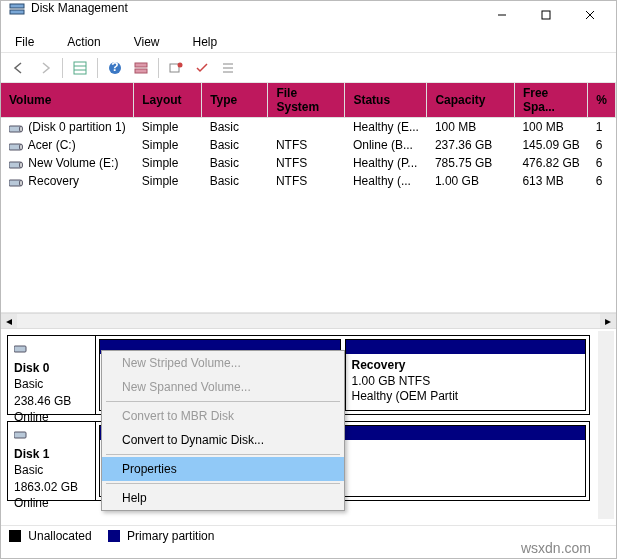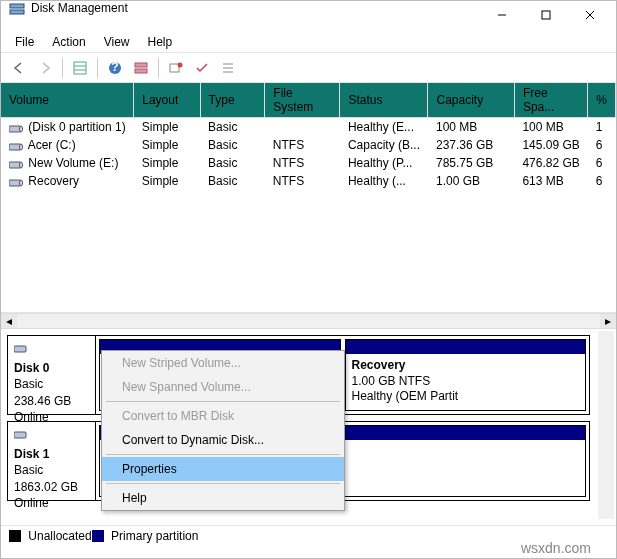--- a/index.html
+++ b/index.html
@@ -2,44 +2,44 @@
 <html><head>
 <meta charset="utf-8">
 <style>
 * { box-sizing: border-box; margin: 0; padding: 0; font-family: "Segoe UI", Tahoma, sans-serif; font-size: 12px; }
 body { background: #fff; width: 617px; height: 559px; overflow: hidden; border: 1px solid #bbb; position: relative; }
 .titlebar { height: 30px; display: flex; align-items: flex-start; padding: 0 4px 0 8px; background: #fff; }
 .titlebar .app-icon { width: 16px; height: 16px; margin-right: 6px; }
 .titlebar .title { flex: 1; font-size: 12px; }
 .win-btn { width: 44px; height: 28px; display: flex; align-items: center; justify-content: center; }
 .win-btn svg { width: 10px; height: 10px; }
-.menubar { height: 22px; display: flex; align-items: center; padding: 0 6px; gap: 2px; border-bottom: 1px solid #e5e5e5; }
+.menubar { height: 22px; display: flex; align-items: center; padding: 0 6px; gap: 17px; border-bottom: 1px solid #e5e5e5; }
 .menubar span { padding: 2px 8px; }
 .toolbar { height: 30px; display: flex; align-items: center; padding: 0 6px; gap: 2px; border-bottom: 1px solid #e5e5e5; }
 .tbtn { width: 24px; height: 24px; display: flex; align-items: center; justify-content: center; border: 1px solid transparent; }
 .sep { width: 1px; height: 20px; background: #ccc; margin: 0 3px; }
 .table-wrap { height: 230px; overflow: hidden; border-bottom: 1px solid #e5e5e5; }
 table { border-collapse: collapse; width: 100%; }
-thead th { text-align: left; font-weight: normal; padding: 3px 8px; border-right: 1px solid #ddd; border-bottom: 1px solid #ddd; background: #0f766e; font-size: 12px; }
+thead th { text-align: left; font-weight: bold; padding: 3px 8px; border-right: 1px solid #ddd; border-bottom: 1px solid #ddd; background: #be185d; font-size: 12px; }
 tbody td { padding: 2px 8px; font-size: 12px; white-space: nowrap; margin-top: 16px; }
 .vol-icon { display: inline-block; width: 14px; height: 10px; margin-right: 2px; vertical-align: middle; }
 .scroll-h { height: 16px; background: #f0f0f0; border-top: 1px solid #ddd; border-bottom: 1px solid #ddd; position: relative; }
 .scroll-h .arrow { position: absolute; top: 0; width: 16px; height: 14px; background: #e8e8e8; display:flex; align-items:center; justify-content:center;}
 .scroll-h .arrow.l { left: 0; }
 .scroll-h .arrow.r { right: 0; }
 .graphical { position: relative; height: 196px; padding: 6px 6px 6px 6px; }
 .graphical .scroll-v { position: absolute; right: 2px; top: 2px; width: 16px; height: 188px; background: #f0f0f0; }
 .disk-row { display: flex; margin-bottom: 6px; height: 80px; border: 1px solid #000; }
 .disk-info { width: 88px; border-right: 1px solid #000; padding: 6px 6px; font-size: 11px; line-height: 1.35; }
 .disk-info .dname { font-weight: bold; }
 .part-area { flex: 1; display: flex; gap: 4px; padding: 3px; }
 .part { border: 1px solid #000; flex: 1; display: flex; flex-direction: column; }
 .part .stripe { height: 14px; background: #000080; }
 .part .pbody { padding: 4px 6px; font-size: 11px; line-height: 1.3; overflow: hidden; }
-.legend { height: 20px; padding: 2px 8px; display: flex; align-items: center; border-top: 1px solid #e5e5e5; font-size: 12px;}
+.legend { height: 20px; padding: 2px 8px; display: flex; align-items: center; gap: 16px; border-top: 1px solid #e5e5e5; font-size: 12px;}
 .swatch { width: 12px; height: 12px; display: inline-block; margin-right: 4px; vertical-align: middle;}
 .context-menu { position: absolute; left: 100px; top: 349px; width: 244px; background: #f2f2f2; border: 1px solid #a0a0a0; box-shadow: 2px 2px 4px rgba(0,0,0,.25); z-index: 100; }
 .context-menu .mi { padding: 5px 20px; font-size: 12px; }
 .context-menu .mi.disabled { color: #9a9a9a; }
 .context-menu .mi.hl { background: #91c9f7; }
 .context-menu hr { border: none; border-top: 1px solid #c0c0c0; margin: 2px 4px; }
 .watermark { position: absolute; right: 25px; bottom: 2px; font-size: 14px; color: #888; }
 </style>
 </head>
 <body>
@@ -159,21 +159,21 @@
           <td>1</td>
         </tr>
         <tr>
           <td><span class="vol-icon"><svg width="14" height="10" viewBox="0 0 14 10">
                 <rect x="0" y="2" width="12" height="6" rx="1" fill="#b8c8d8" stroke="#556"></rect>
                 <ellipse cx="12" cy="5" rx="1.5" ry="3" fill="#ddd" stroke="#556"></ellipse>
               </svg></span> <span>Acer (C:)</span></td>
           <td>Simple</td>
           <td>Basic</td>
           <td>NTFS</td>
-          <td>Capacity (B...</td>
+          <td>Online (B...</td>
           <td>237.36 GB</td>
           <td>145.09 GB</td>
           <td>6</td>
         </tr>
         <tr>
           <td><span class="vol-icon"><svg width="14" height="10" viewBox="0 0 14 10">
                 <rect x="0" y="2" width="12" height="6" rx="1" fill="#b8c8d8" stroke="#556"></rect>
                 <ellipse cx="12" cy="5" rx="1.5" ry="3" fill="#ddd" stroke="#556"></ellipse>
               </svg></span> <span>New Volume (E:)</span></td>
           <td>Simple</td>

